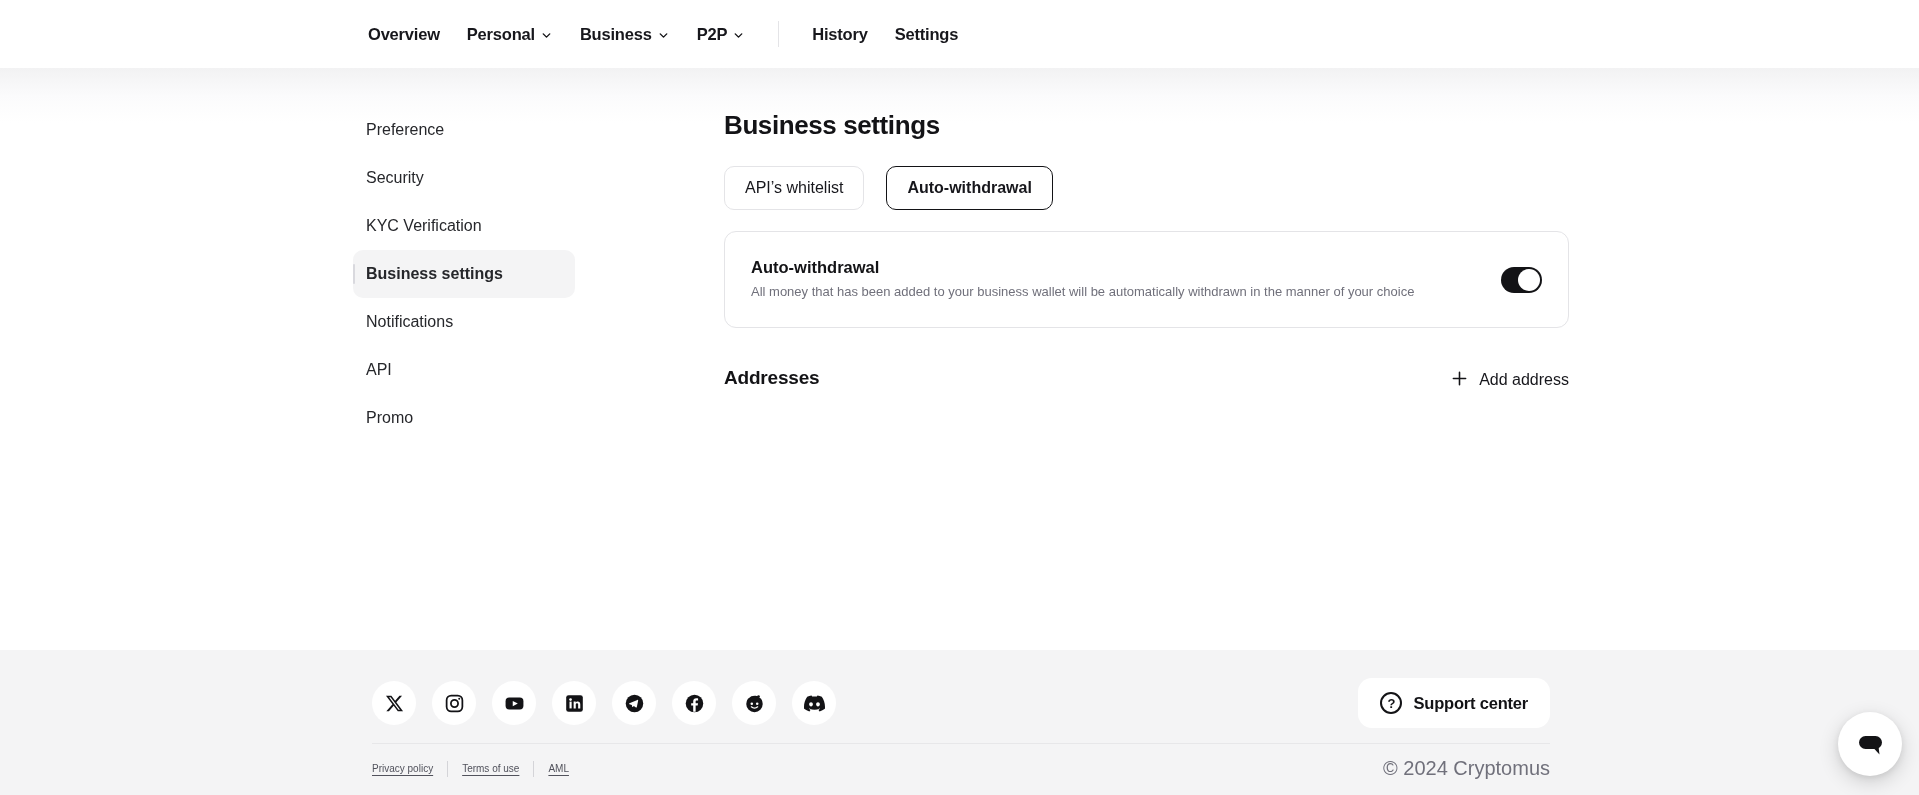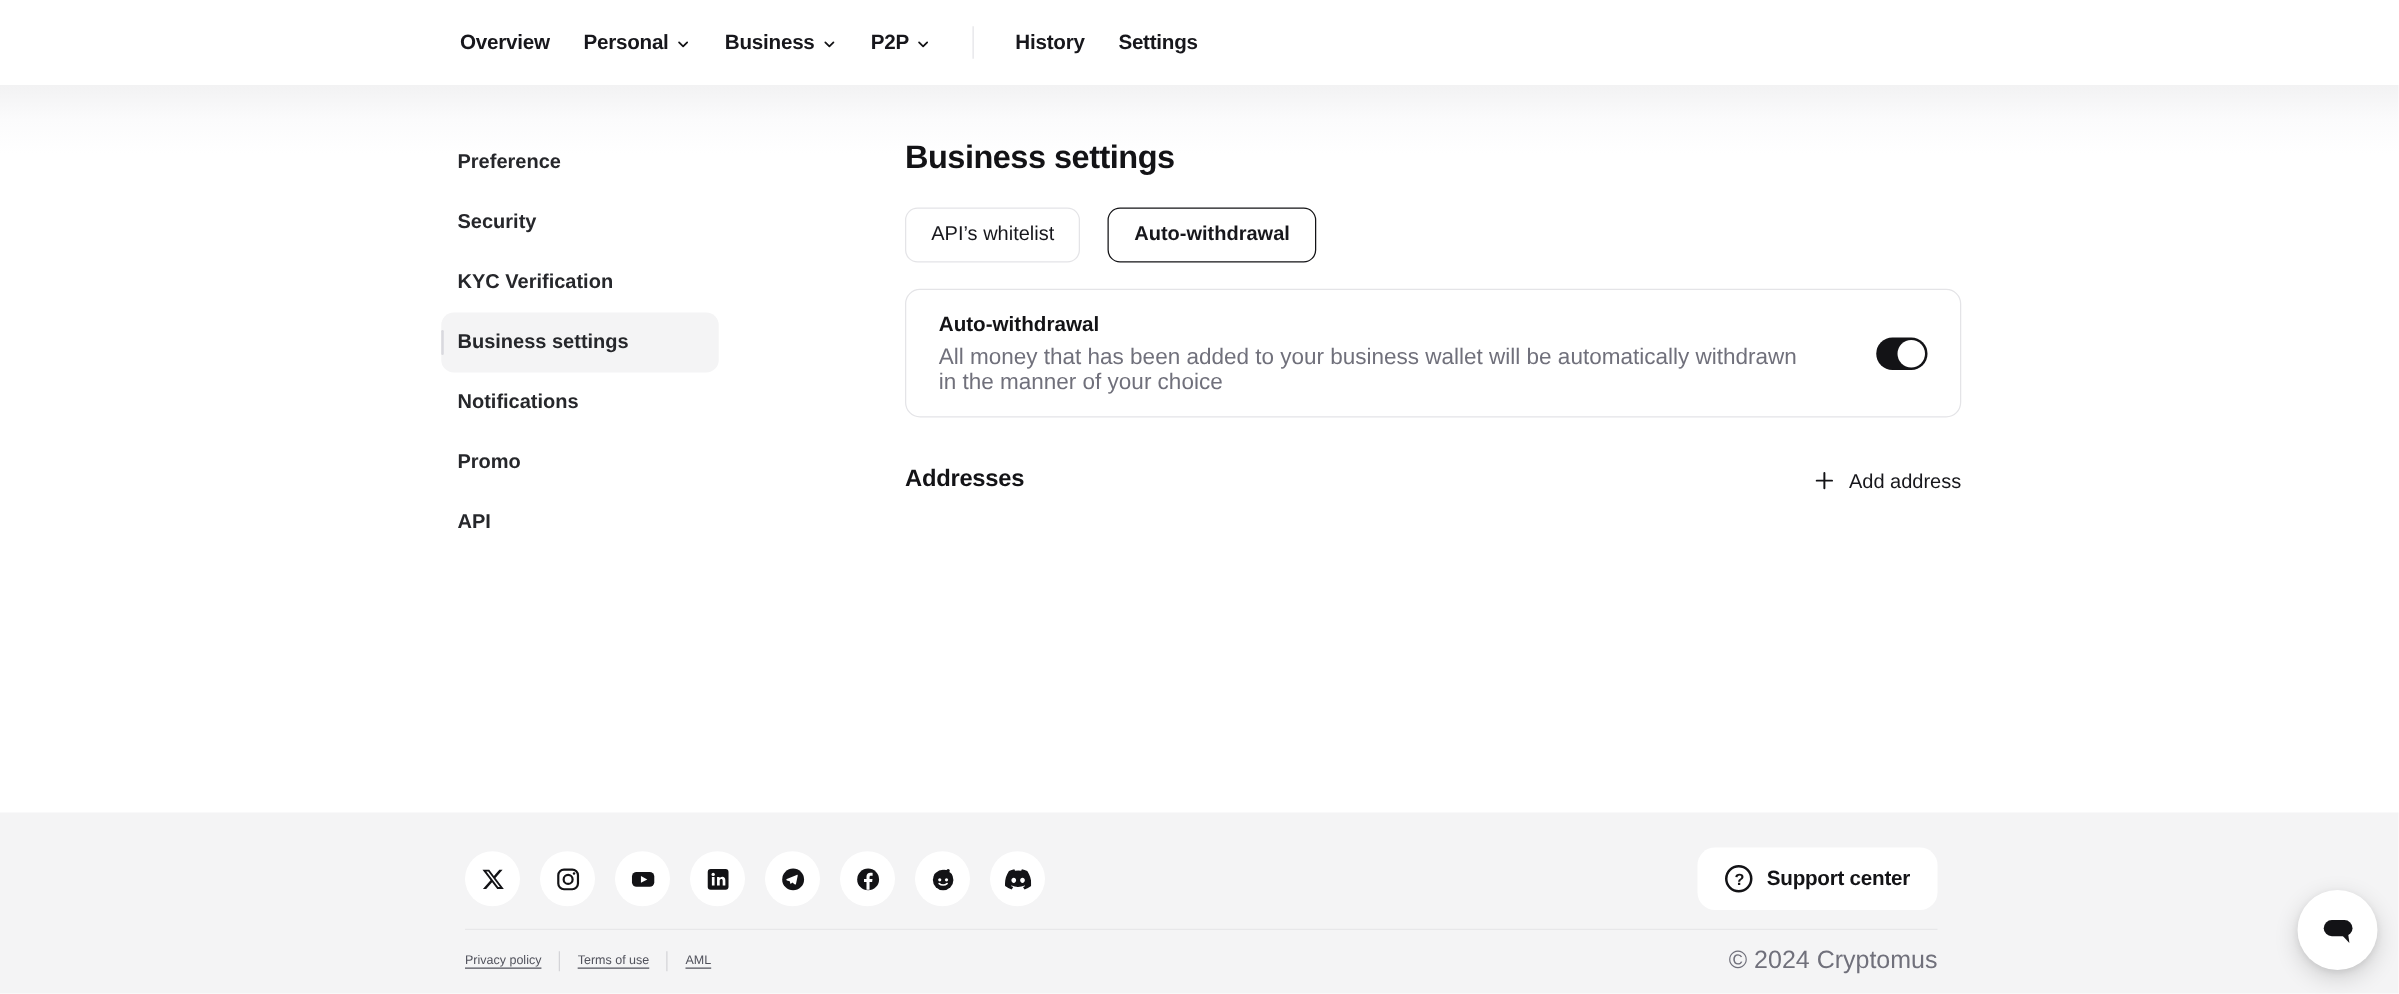--- a/index.html
+++ b/index.html
@@ -15,34 +15,34 @@
   .header { height:68px; flex:0 0 68px; background:#fff; display:flex; align-items:center; padding-left:368px; }
   .nav { display:flex; align-items:center; gap:27px; }
   .nav-item { display:flex; align-items:center; gap:5px; font-size:16.5px; font-weight:700; letter-spacing:-0.2px; color:#17171c; cursor:pointer; white-space:nowrap; }
   .nav-item svg { margin-top:2px; }
   .nav-divider { width:1px; height:26px; background:#e4e4e7; margin:0 6px; }
 
   
   .content { flex:1 1 auto; display:flex; background:linear-gradient(180deg,#f2f2f3 0px,#fbfbfc 28px,#ffffff 55px); }
 
   .sidebar { width:222px; margin-left:353px; padding-top:38px; flex:0 0 auto; }
-  .side-item { position:relative; height:48px; display:flex; align-items:center; padding-left:13px; border-radius:10px; font-size:16px; font-weight:700; color:#26272b; cursor:pointer; }
+  .side-item { position:relative; height:48px; display:flex; align-items:center; padding-left:13px; border-radius:10px; font-size:16px; font-weight:400; color:#26272b; cursor:pointer; }
   .side-item.active { background:#f4f4f5; font-weight:600; }
   .side-item.active::before { content:""; position:absolute; left:0; top:14px; width:2px; height:20px; border-radius:2px; background:#d9d9de; }
 
   .main-col { width:845px; margin-left:149px; padding-top:42px; }
   .page-title { font-size:26px; line-height:30px; font-weight:700; letter-spacing:-0.4px; color:#131316; }
 
   .tabs { display:flex; gap:22px; margin-top:26px; }
   .tab-pill { height:44px; display:flex; align-items:center; padding:12px 20px; border-radius:10px; border:1px solid #e4e4e7; background:#fff; font-size:16px; font-weight:500; color:#17171c; cursor:pointer; white-space:nowrap; }
   .tab-pill.active { border:1.5px solid #131316; font-weight:600; }
 
   .card { margin-top:21px; min-height:97px; border:1px solid #e4e4e7; border-radius:12px; background:#fff; display:flex; align-items:center; justify-content:space-between; padding:18px 26px; }
   .card-title { font-size:16.5px; font-weight:600; line-height:20px; color:#131316; margin-bottom:5px; }
-  .card-desc { font-size:18px; line-height:20px; color:#70707b; max-width:700px; }
+  .card-desc { font-size:13px; line-height:20px; color:#70707b; max-width:700px; }
 
   .toggle { position:relative; width:41px; height:26px; border-radius:13px; background:#131316; flex:0 0 auto; cursor:pointer; }
   .toggle .knob { position:absolute; top:2px; right:2px; width:22px; height:22px; border-radius:50%; background:#fff; }
 
   .addresses-row { margin-top:39px; display:flex; align-items:center; justify-content:space-between; }
   .addresses-title { font-size:19px; font-weight:700; letter-spacing:-0.2px; color:#131316; }
   .add-address { display:flex; align-items:flex-end; gap:9px; font-size:16px; font-weight:500; color:#17171c; cursor:pointer; background:none; border:none; font-family:inherit; }
 
   
   .footer { flex:0 0 145px; background:#f4f4f5; padding:28px 369px 0 372px; }
@@ -111,24 +111,24 @@
       <div class="side-item">
           <span>KYC Verification</span>
         </div>
       <div class="side-item active">
           <span>Business settings</span>
         </div>
       <div class="side-item">
           <span>Notifications</span>
         </div>
       <div class="side-item">
+          <span>API</span>
+        </div>
+      <div class="side-item">
           <span>Promo</span>
-        </div>
-      <div class="side-item">
-          <span>API</span>
         </div>
     </aside>
 
     <main class="main-col">
       <h1 class="page-title">Business settings</h1>
 
       <div class="tabs">
         <button class="tab-pill">
             <span>API’s whitelist</span>
           </button>

